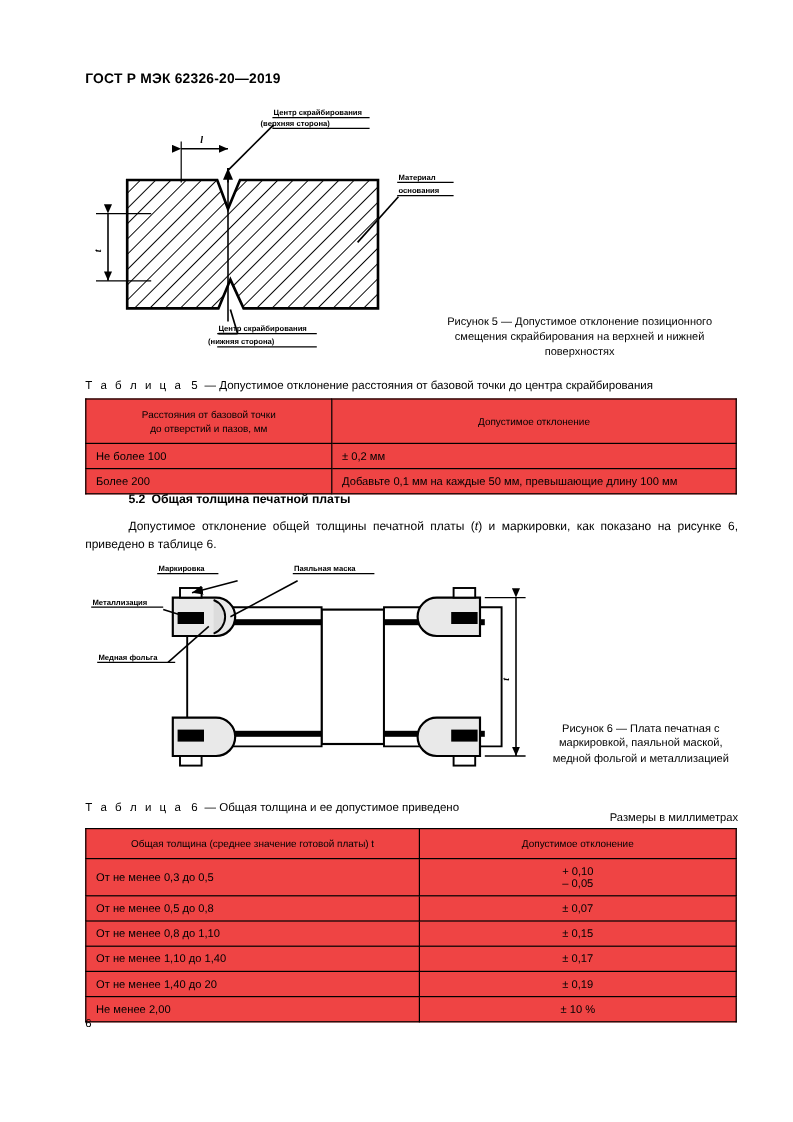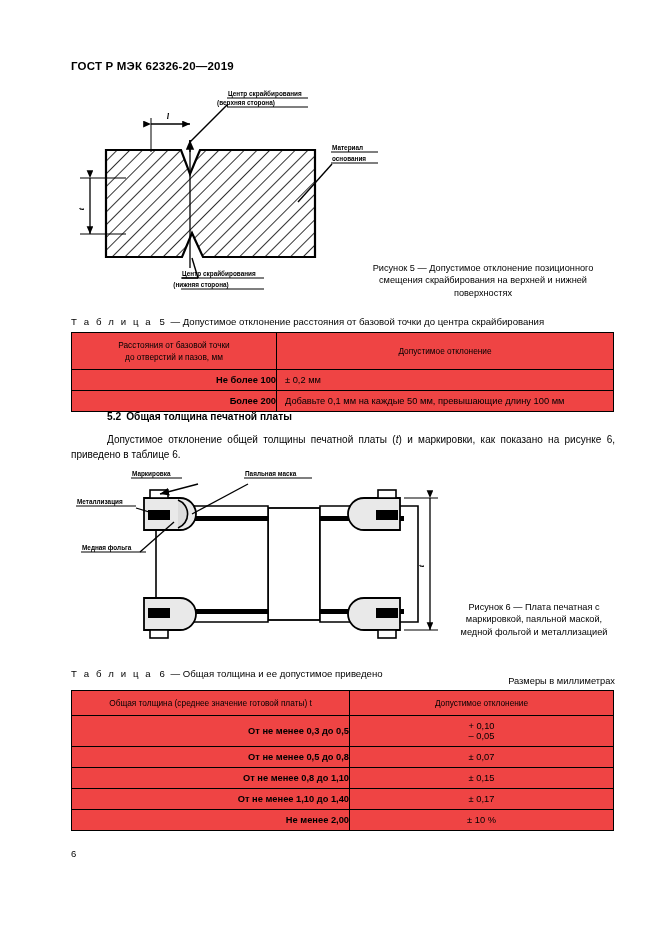--- a/index.html
+++ b/index.html
@@ -72,24 +72,23 @@
     font-weight: normal;
     vertical-align: middle;
   }
   table.gost th.head {
     text-align: center;
     font-size: 8.3px;
     line-height: 12px;
     padding: 6px 4px;
   }
   table.gost td.cell-l {
-    text-align: right;
+    text-align: left;
     padding: 5px 0 5px 8px;
     font-size: 9.3px;
-    font-weight: bold;
   }
   table.gost td.cell-c {
     text-align: center;
     padding: 5px 4px;
     font-size: 9.3px;
   }
   table.gost td.cell-l2 {
     text-align: left;
     padding: 5px 0 5px 8px;
     font-size: 9.3px;
@@ -380,20 +379,24 @@
     </tr>
     <tr>
       <td class="cell-l">От не менее 0,8 до 1,10</td>
       <td class="cell-c">± 0,15</td>
     </tr>
     <tr>
       <td class="cell-l">От не менее 1,10 до 1,40</td>
       <td class="cell-c">± 0,17</td>
     </tr>
     <tr>
+      <td class="cell-l">От не менее 1,40 до 20</td>
+      <td class="cell-c">± 0,19</td>
+    </tr>
+    <tr>
       <td class="cell-l">Не менее 2,00</td>
       <td class="cell-c">± 10 %</td>
     </tr>
   </tbody>
     </table>
 
   <div class="page-num">6</div>
 
 </div>
 

